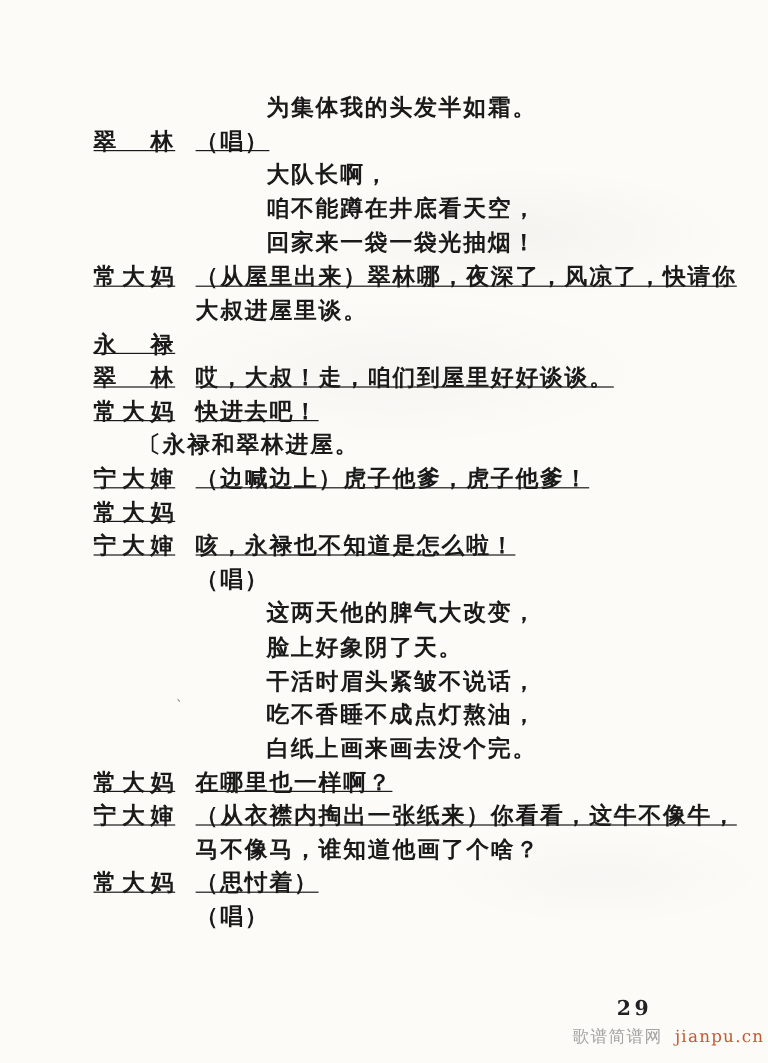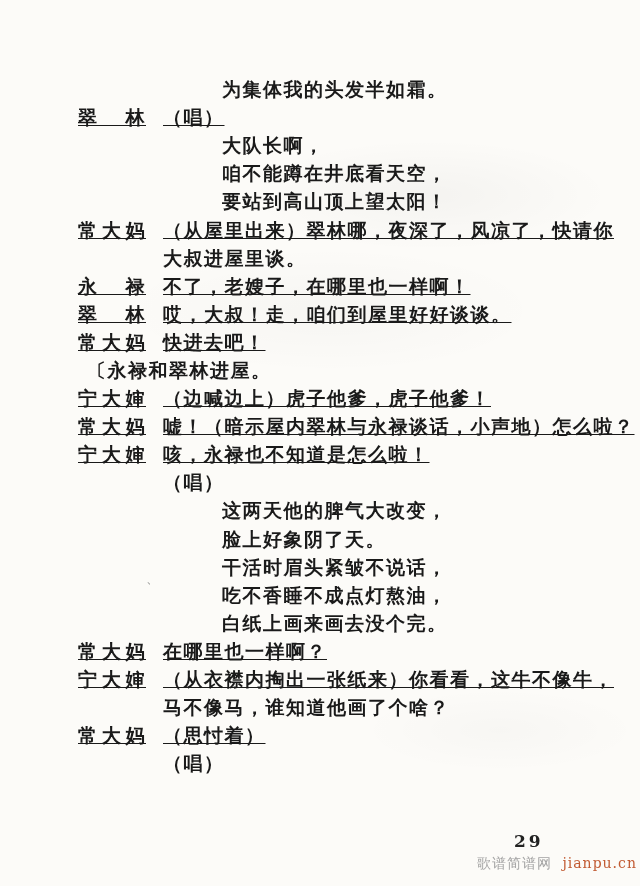--- a/index.html
+++ b/index.html
@@ -27,21 +27,21 @@
   .line.speaker-row{padding-left:78px;text-decoration:underline;}
   .speaker{
     display:inline-block;flex:none;
     width:68px;
     text-align:justify;text-align-last:justify;
     font-weight:800;
   }
   .speaker-row .text{margin-left:17px;}
   .line.verse{padding-left:222px;}
   .line.continuation{padding-left:163px;}
-  .line.stage{padding-left:87px;}
+  .line.stage{padding-left:115px;}
   .page-number{
     position:absolute;left:514px;top:831px;
     font-size:17px;letter-spacing:3px;font-weight:600;color:#222;
   }
   .watermark{
     position:absolute;left:477px;top:855px;
     font-size:14px;letter-spacing:1px;font-weight:400;white-space:nowrap;
   }
   .wm-site{color:#a3a3a3;}
   .wm-url{color:#c25b33;margin-left:5px;}
@@ -68,35 +68,34 @@
 
     <div class="line verse">
       <span class="text">大队长啊，</span>
     </div>
 
     <div class="line verse">
       <span class="text">咱不能蹲在井底看天空，</span>
     </div>
 
     <div class="line verse">
-      <span class="text">要站到高山顶上望太阳！</span>
+      <span class="text">回家来一袋一袋光抽烟！</span>
     </div>
 
     <div class="line speaker-row">
       <span class="speaker">常大妈</span>
       <span class="text">（从屋里出来）翠林哪，夜深了，风凉了，快请你</span>
     </div>
 
     <div class="line continuation">
       <span class="text">大叔进屋里谈。</span>
     </div>
 
     <div class="line speaker-row">
       <span class="speaker">永禄</span>
-      <span class="text">不了，老嫂子，在哪里也一样啊！</span>
     </div>
 
     <div class="line speaker-row">
       <span class="speaker">翠林</span>
       <span class="text">哎，大叔！走，咱们到屋里好好谈谈。</span>
     </div>
 
     <div class="line speaker-row">
       <span class="speaker">常大妈</span>
       <span class="text">快进去吧！</span>
@@ -106,21 +105,20 @@
       <span class="text">〔永禄和翠林进屋。</span>
     </div>
 
     <div class="line speaker-row">
       <span class="speaker">宁大婶</span>
       <span class="text">（边喊边上）虎子他爹，虎子他爹！</span>
     </div>
 
     <div class="line speaker-row">
       <span class="speaker">常大妈</span>
-      <span class="text">嘘！（暗示屋内翠林与永禄谈话，小声地）怎么啦？</span>
     </div>
 
     <div class="line speaker-row">
       <span class="speaker">宁大婶</span>
       <span class="text">咳，永禄也不知道是怎么啦！</span>
     </div>
 
     <div class="line continuation">
       <span class="text">（唱）</span>
     </div>

